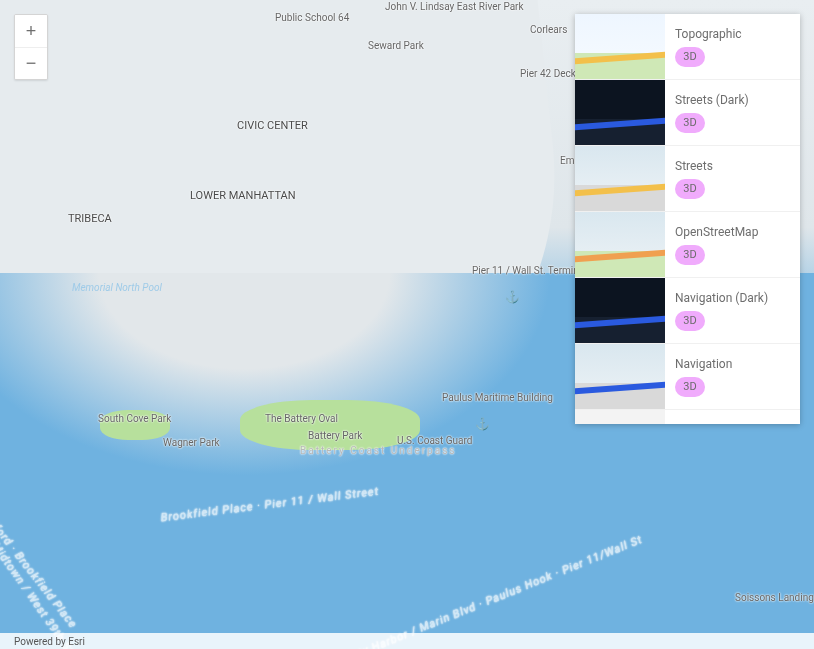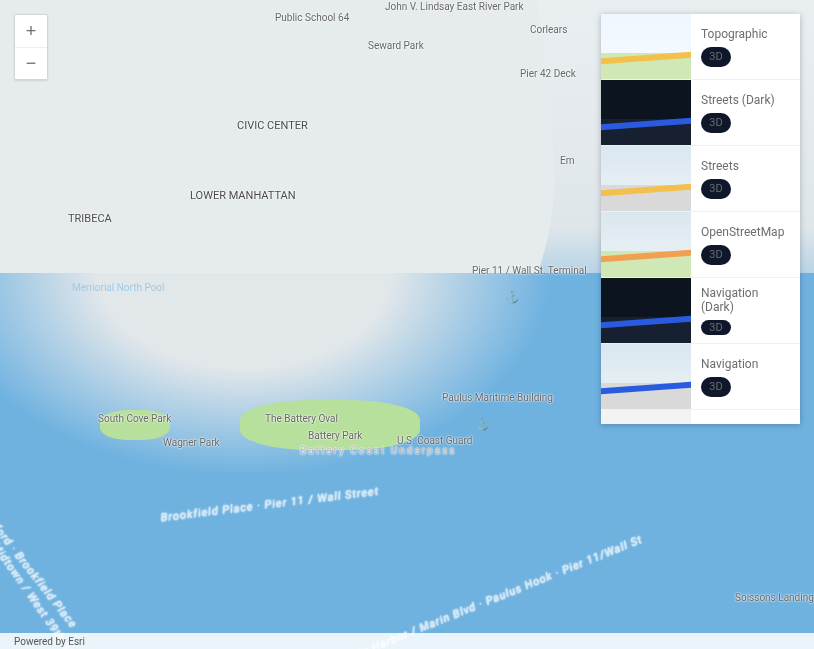--- a/index.html
+++ b/index.html
@@ -2,41 +2,41 @@
 <html><head>
 <meta charset="utf-8">
 <style>
   html,body{margin:0;padding:0;width:814px;height:649px;font-family:-apple-system,BlinkMacSystemFont,"Segoe UI",Roboto,Helvetica,Arial,sans-serif;overflow:hidden;background:#fff}
   .map{position:absolute;inset:0;background:linear-gradient(180deg,#e9eef1 0%,#dfe6ea 35%,#6fb2e0 55%,#6fb2e0 100%)}
   .water{position:absolute;left:0;right:0;bottom:0;height:58%;background:radial-gradient(ellipse at 30% 0%,#e2e7ea 0%,#e2e7ea 18%,#6fb2e0 38%,#6fb2e0 100%)}
   .land{position:absolute;left:-60px;top:-30px;width:620px;height:520px;background:#e6ebee;border-bottom-right-radius:55% 60%;transform:rotate(-6deg)}
   .park{position:absolute;background:#b7e09c;border-radius:40%}
   .lbl{position:absolute;font-size:11px;color:#4a4a4a;white-space:nowrap;text-shadow:0 0 2px #fff,0 0 2px #fff}
   .lbl.sm{font-size:10px;color:#666}
-  .lbl.wt{color:#9fcbe8;text-shadow:none;}
+  .lbl.wt{color:#9fcbe8;text-shadow:none;font-style:italic}
   .lbl.ferry{color:#cfe6f5;font-style:italic;letter-spacing:1px}
   .zoom{position:absolute;left:14px;top:14px;width:32px;background:#fff;border:1px solid #d4d4d4;border-radius:2px;box-shadow:0 1px 2px rgba(0,0,0,.1);overflow:hidden}
   .zoom button{display:block;width:100%;height:32px;border:0;background:#fff;font-size:18px;color:#6e6e6e;cursor:pointer}
   .zoom button+button{border-top:1px solid #eee}
-  .panel{position:absolute;top:14px;right:14px;width:199px;height:410px;background:#fff;box-shadow:0 1px 6px rgba(0,0,0,.25);overflow:hidden}
+  .panel{position:absolute;top:14px;right:14px;width:225px;height:410px;background:#fff;box-shadow:0 1px 6px rgba(0,0,0,.25);overflow:hidden}
   .bm{display:flex;height:65px;border-bottom:1px solid #f0f0f0}
   .thumb{width:90px;height:65px;flex:0 0 90px;background:#ccc;position:relative;overflow:hidden}
   .thumb .sky{position:absolute;inset:0;background:linear-gradient(#d9e7ef,#eef3f6)}
   .thumb .gnd{position:absolute;left:0;right:0;bottom:0;height:40%;background:#d9d9d9}
   .thumb.dark .sky{background:#0c1420}
   .thumb.dark .gnd{background:#162030}
   .thumb .rd{position:absolute;left:-10%;right:-10%;height:6px;bottom:18px;background:#f3c04b;transform:rotate(-4deg)}
   .thumb.dark .rd{background:#2a5adf}
   .thumb.nav .rd{background:#2a5adf}
   .thumb.gray .sky{background:#f3f3f3}
   .thumb.topo .sky{background:linear-gradient(#eef6ff,#f7fbff)}.thumb.topo .gnd{background:#cfe8b6}
   .thumb.osm .gnd{background:#cfe8b6}.thumb.osm .rd{background:#f0a050}
   .meta{flex:1;padding:8px 10px;display:flex;flex-direction:column;justify-content:center;gap:6px}
   .meta .title{font-size:12px;color:#6e6e6e}
-  .badge{display:inline-flex;align-items:center;justify-content:center;width:30px;height:20px;font-size:11px;color:#6b6b6b;background:#0f172a;border-radius:10px}
+  .badge{display:inline-flex;align-items:center;justify-content:center;width:30px;height:20px;font-size:11px;color:#6b6b6b;background:#f0abfc;border-radius:10px}
   .attrib{position:absolute;left:0;right:0;bottom:0;height:16px;background:rgba(255,255,255,.85);display:flex;justify-content:space-between;align-items:center;font-size:10px;color:#555;padding:0 6px;box-sizing:border-box;white-space:nowrap;overflow:hidden}
   .attrib .r{flex:0 0 auto;margin-left:8px}
   .anchor{position:absolute;font-size:12px;color:#777}
 </style>
 </head>
 <body>
 
 <div class="map">
   <div class="land"></div>
   <div class="water"></div>

